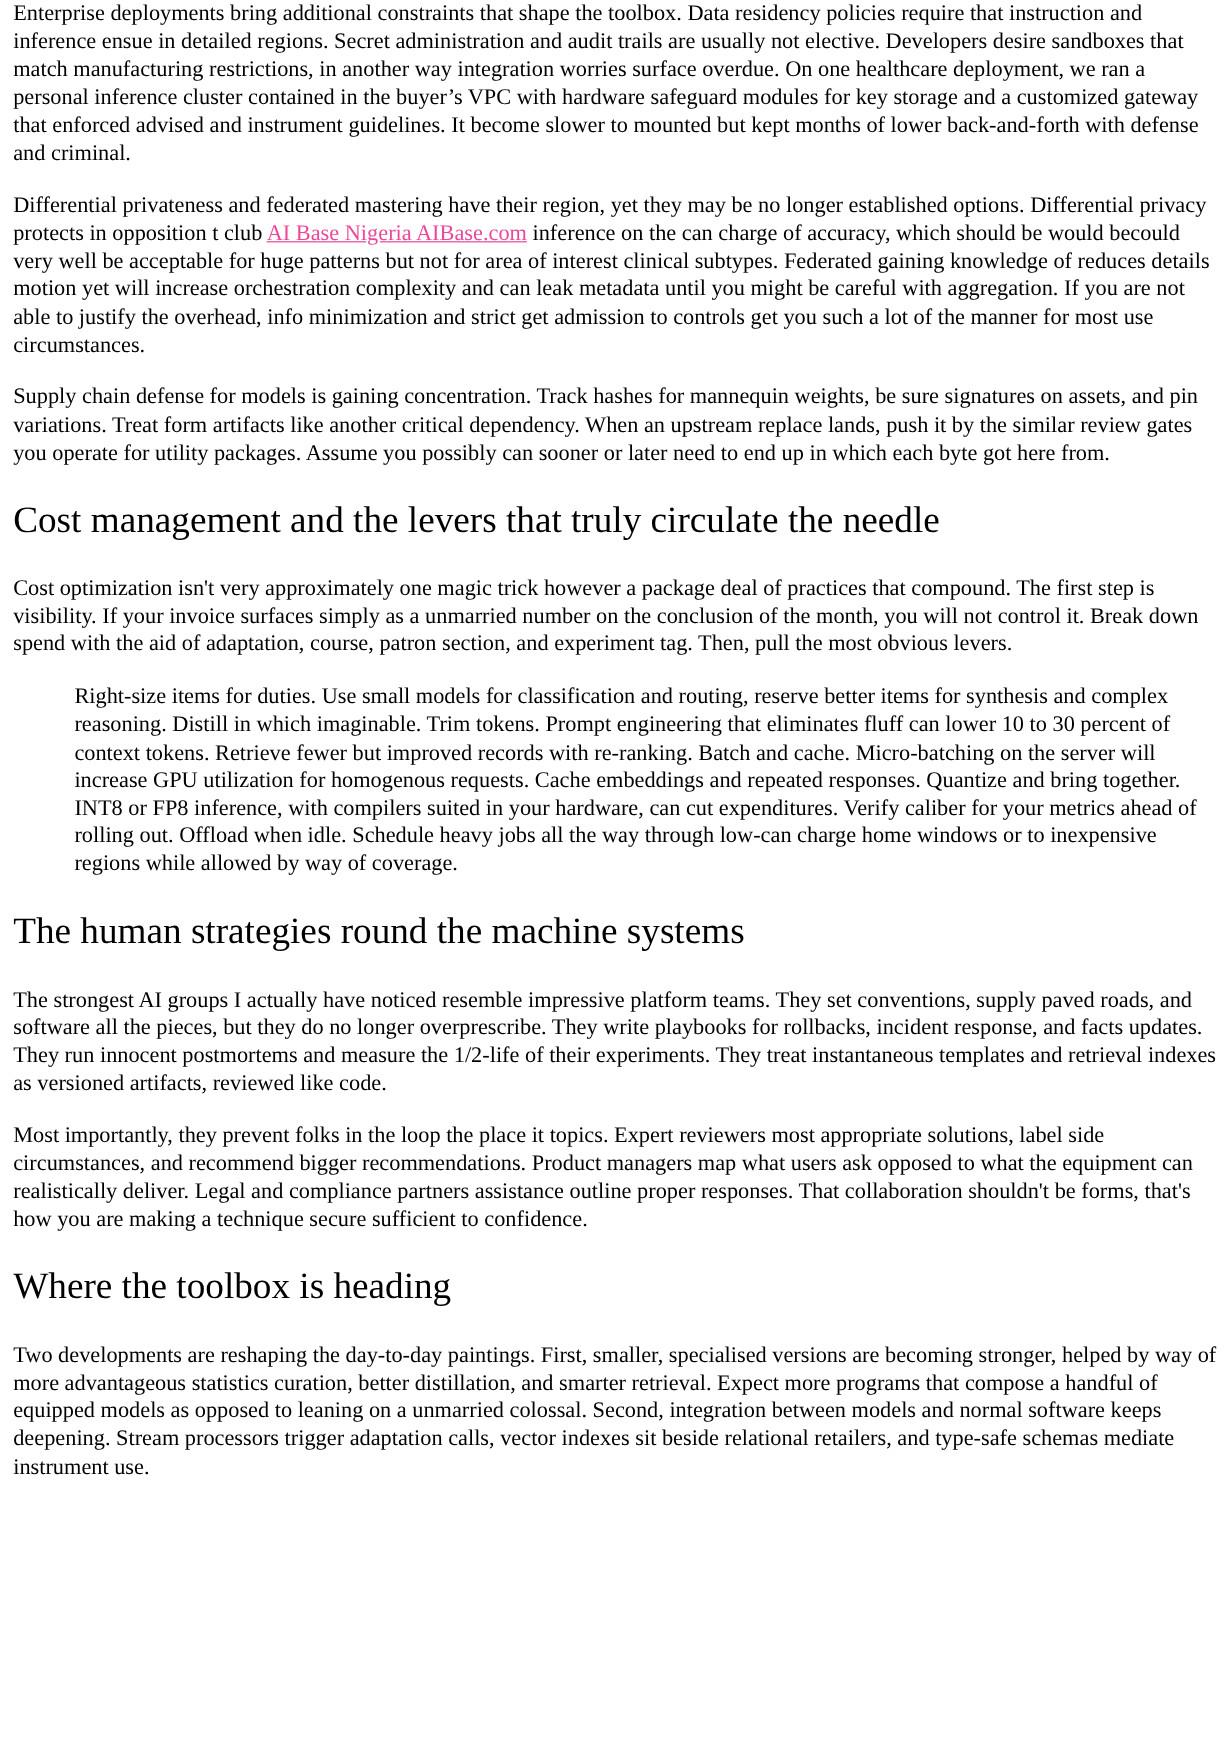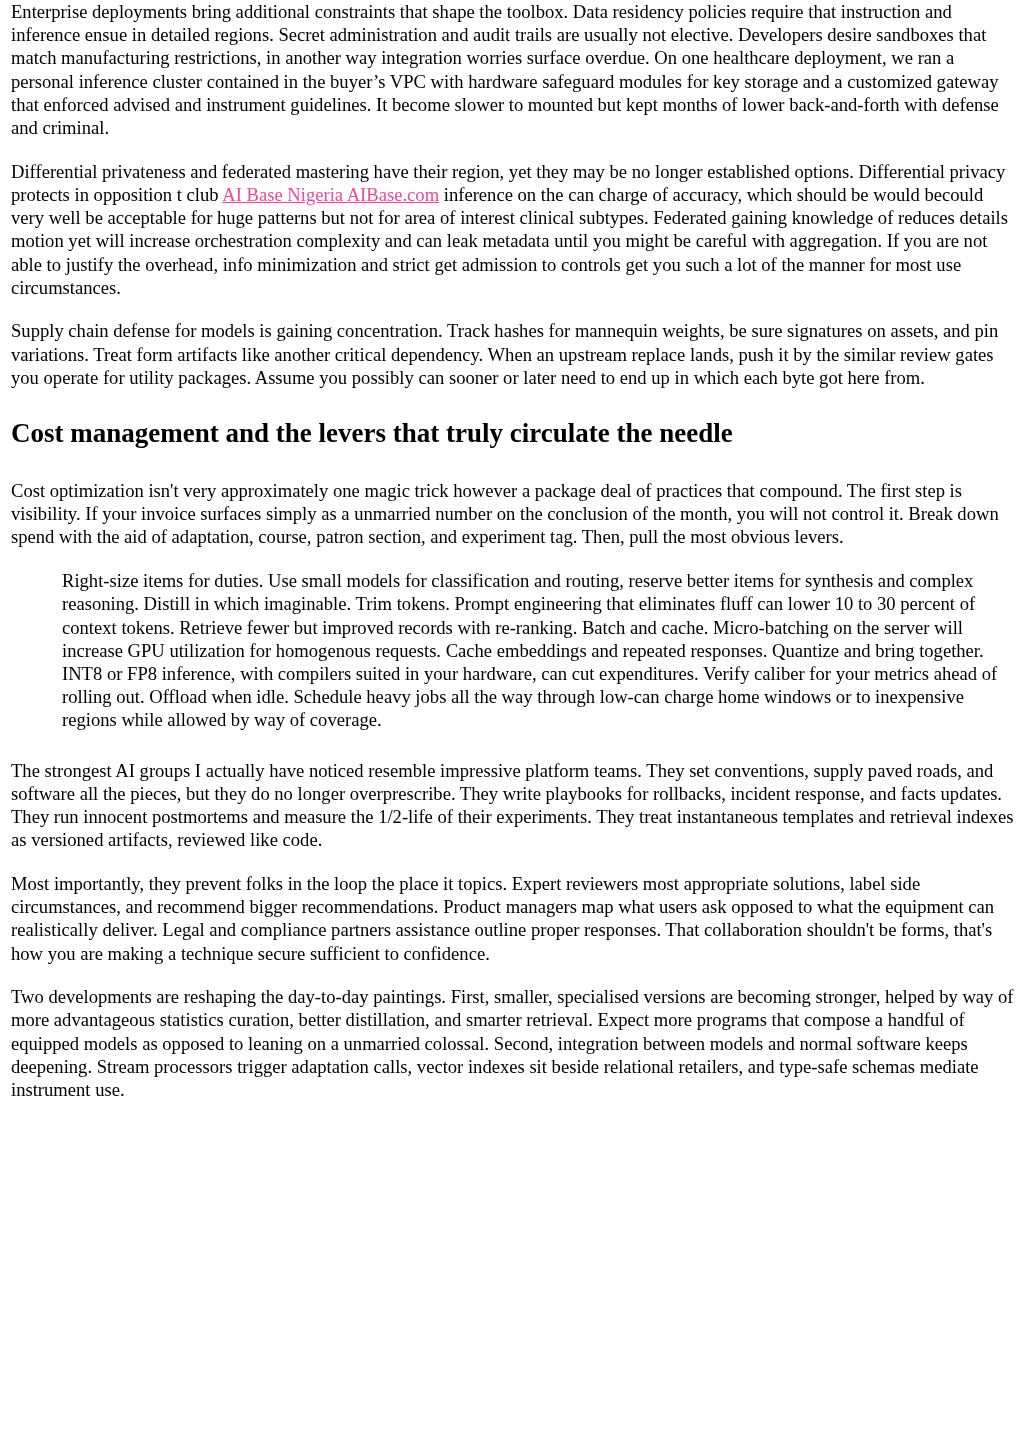--- a/index.html
+++ b/index.html
@@ -10,27 +10,27 @@
     font-size: 18.6px;
     line-height: 23.2px;
     color: #000000;
     box-sizing: border-box;
     padding: 0 8px 0 11px;
     overflow: hidden;
   }
   p { margin: 0 0 20.5px 0; }
   p.first { margin-top: 0; }
   h2 {
-    font-size: 27px;
+    font-size: 31px;
     line-height: 34px;
-    font-weight: bold;
+    font-weight: normal;
     margin: 27px 0 29px 0;
   }
   blockquote {
-    margin: 0 0 27px 51px;
+    margin: 0 0 13px 51px;
     padding: 0;
   }
   a.link { color: #ec4899; text-decoration: underline; }
 </style>
 </head>
 <body>
 
 <main>
   <p class="first">Enterprise deployments bring additional constraints that shape the toolbox. Data residency policies require that instruction and inference ensue in detailed regions. Secret administration and audit trails are usually not elective. Developers desire sandboxes that match manufacturing restrictions, in another way integration worries surface overdue. On one healthcare deployment, we ran a personal inference cluster contained in the buyer’s VPC with hardware safeguard modules for key storage and a customized gateway that enforced advised and instrument guidelines. It become slower to mounted but kept months of lower back-and-forth with defense and criminal.</p>
 
@@ -38,20 +38,22 @@
 
   <p>Supply chain defense for models is gaining concentration. Track hashes for mannequin weights, be sure signatures on assets, and pin variations. Treat form artifacts like another critical dependency. When an upstream replace lands, push it by the similar review gates you operate for utility packages. Assume you possibly can sooner or later need to end up in which each byte got here from.</p>
 
   <h2>Cost management and the levers that truly circulate the needle</h2>
 
   <p>Cost optimization isn't very approximately one magic trick however a package deal of practices that compound. The first step is visibility. If your invoice surfaces simply as a unmarried number on the conclusion of the month, you will not control it. Break down spend with the aid of adaptation, course, patron section, and experiment tag. Then, pull the most obvious levers.</p>
 
   <blockquote>Right-size items for duties. Use small models for classification and routing, reserve better items for synthesis and complex reasoning. Distill in which imaginable. Trim tokens. Prompt engineering that eliminates fluff can lower 10 to 30 percent of context tokens. Retrieve fewer but improved records with re-ranking. Batch and cache. Micro-batching on the server will increase GPU utilization for homogenous requests. Cache embeddings and repeated responses. Quantize and bring together. INT8 or FP8 inference, with compilers suited in your hardware, can cut expenditures. Verify caliber for your metrics ahead of rolling out. Offload when idle. Schedule heavy jobs all the way through low-can charge home windows or to inexpensive regions while allowed by way of coverage.</blockquote>
 
 
+  <h2>The human strategies round the machine systems</h2>
 
   <p>The strongest AI groups I actually have noticed resemble impressive platform teams. They set conventions, supply paved roads, and software all the pieces, but they do no longer overprescribe. They write playbooks for rollbacks, incident response, and facts updates. They run innocent postmortems and measure the 1/2-life of their experiments. They treat instantaneous templates and retrieval indexes as versioned artifacts, reviewed like code.</p>
 
   <p>Most importantly, they prevent folks in the loop the place it topics. Expert reviewers most appropriate solutions, label side circumstances, and recommend bigger recommendations. Product managers map what users ask opposed to what the equipment can realistically deliver. Legal and compliance partners assistance outline proper responses. That collaboration shouldn't be forms, that's how you are making a technique secure sufficient to confidence.</p>
 
+  <h2>Where the toolbox is heading</h2>
 
   <p>Two developments are reshaping the day-to-day paintings. First, smaller, specialised versions are becoming stronger, helped by way of more advantageous statistics curation, better distillation, and smarter retrieval. Expect more programs that compose a handful of equipped models as opposed to leaning on a unmarried colossal. Second, integration between models and normal software keeps deepening. Stream processors trigger adaptation calls, vector indexes sit beside relational retailers, and type-safe schemas mediate instrument use.</p>
 </main>
 
 </body></html>

